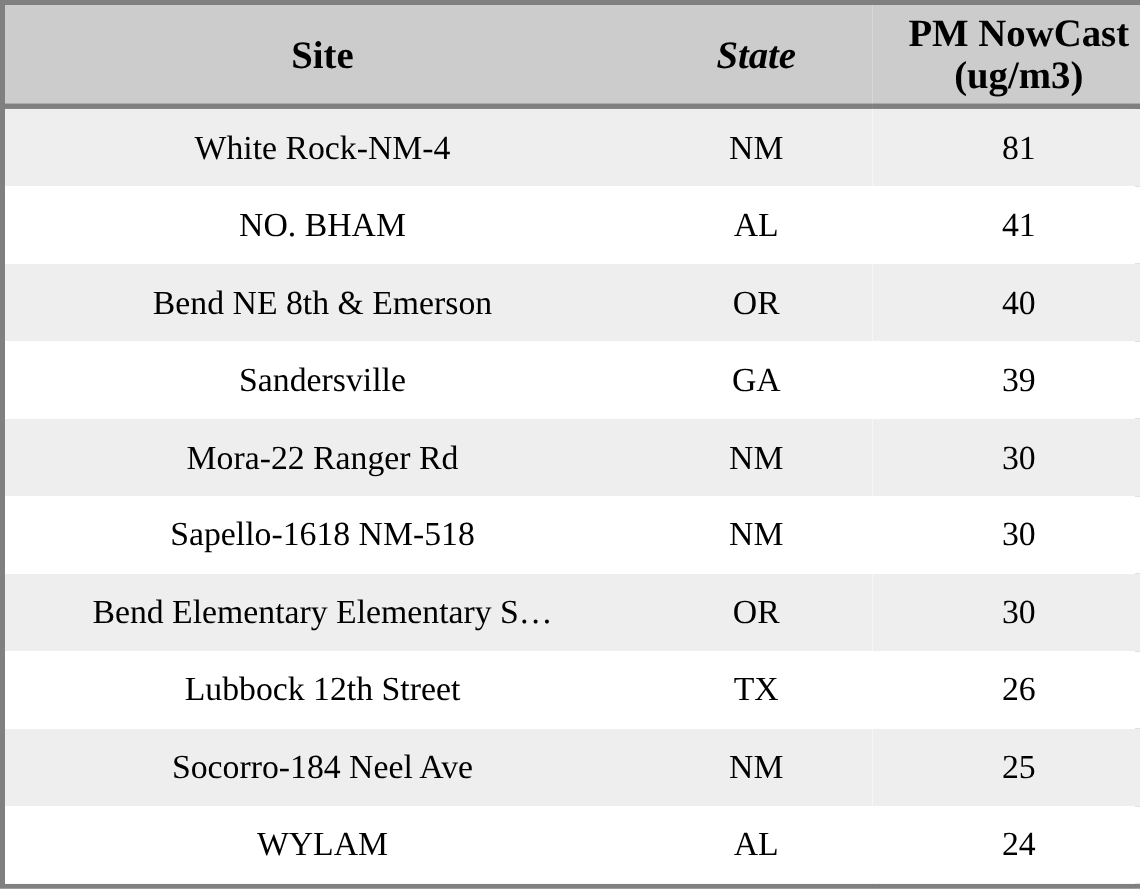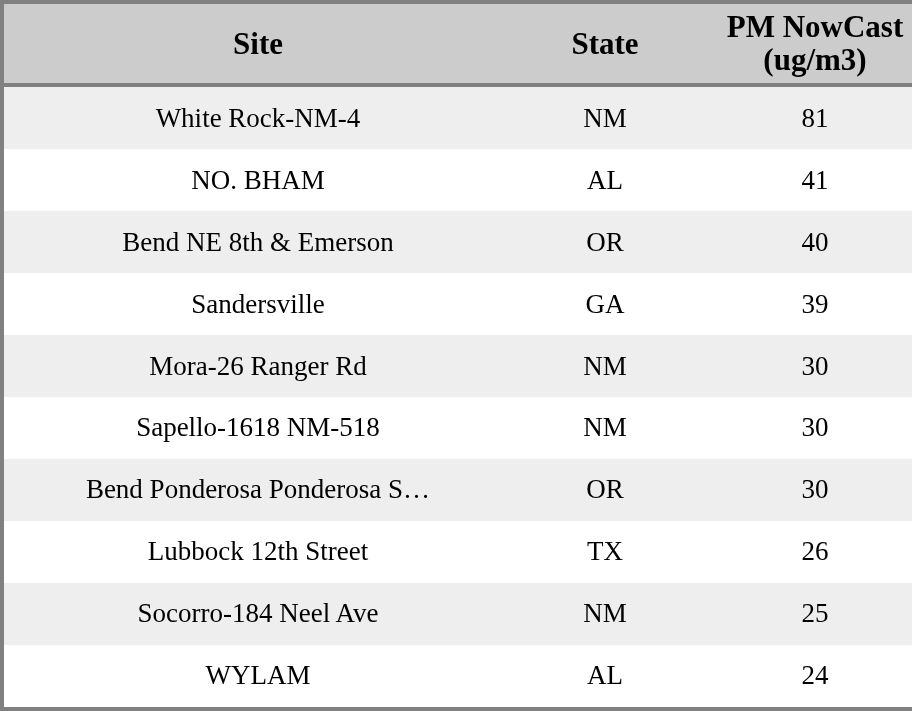--- a/index.html
+++ b/index.html
@@ -38,21 +38,21 @@
     font-weight: bold;
     color: #000000;
     text-align: center;
     vertical-align: middle;
     padding: 6px 4px;
     line-height: 1.08;
     font-family: "Liberation Serif", serif;
     margin-top: 32px;
   }
   th.col-site { width: 500px; }
-  th.col-state { width: 178px; }
+  th.col-state { width: 178px; font-style: italic; }
   th.col-pm { width: 226px; }
 
   tbody td {
     font-size: 27px;
     color: #000000;
     text-align: center;
     vertical-align: middle;
     padding: 0 17px;
     height: 58px;
     font-family: "Liberation Serif", serif;
@@ -90,31 +90,31 @@
           <td>Bend NE 8th &amp; Emerson</td>
           <td>OR</td>
           <td>40</td>
         </tr>
         <tr class="row-even">
           <td>Sandersville</td>
           <td>GA</td>
           <td>39</td>
         </tr>
         <tr class="row-odd">
-          <td>Mora-26 Ranger Rd</td>
+          <td>Mora-22 Ranger Rd</td>
           <td>NM</td>
           <td>30</td>
         </tr>
         <tr class="row-even">
           <td>Sapello-1618 NM-518</td>
           <td>NM</td>
           <td>30</td>
         </tr>
         <tr class="row-odd">
-          <td>Bend Ponderosa Ponderosa S…</td>
+          <td>Bend Elementary Elementary S…</td>
           <td>OR</td>
           <td>30</td>
         </tr>
         <tr class="row-even">
           <td>Lubbock 12th Street</td>
           <td>TX</td>
           <td>26</td>
         </tr>
         <tr class="row-odd">
           <td>Socorro-184 Neel Ave</td>

